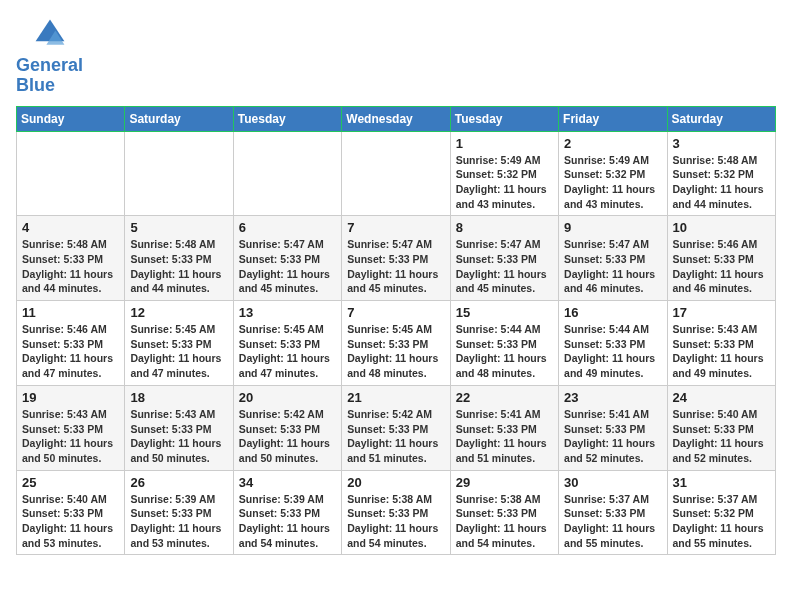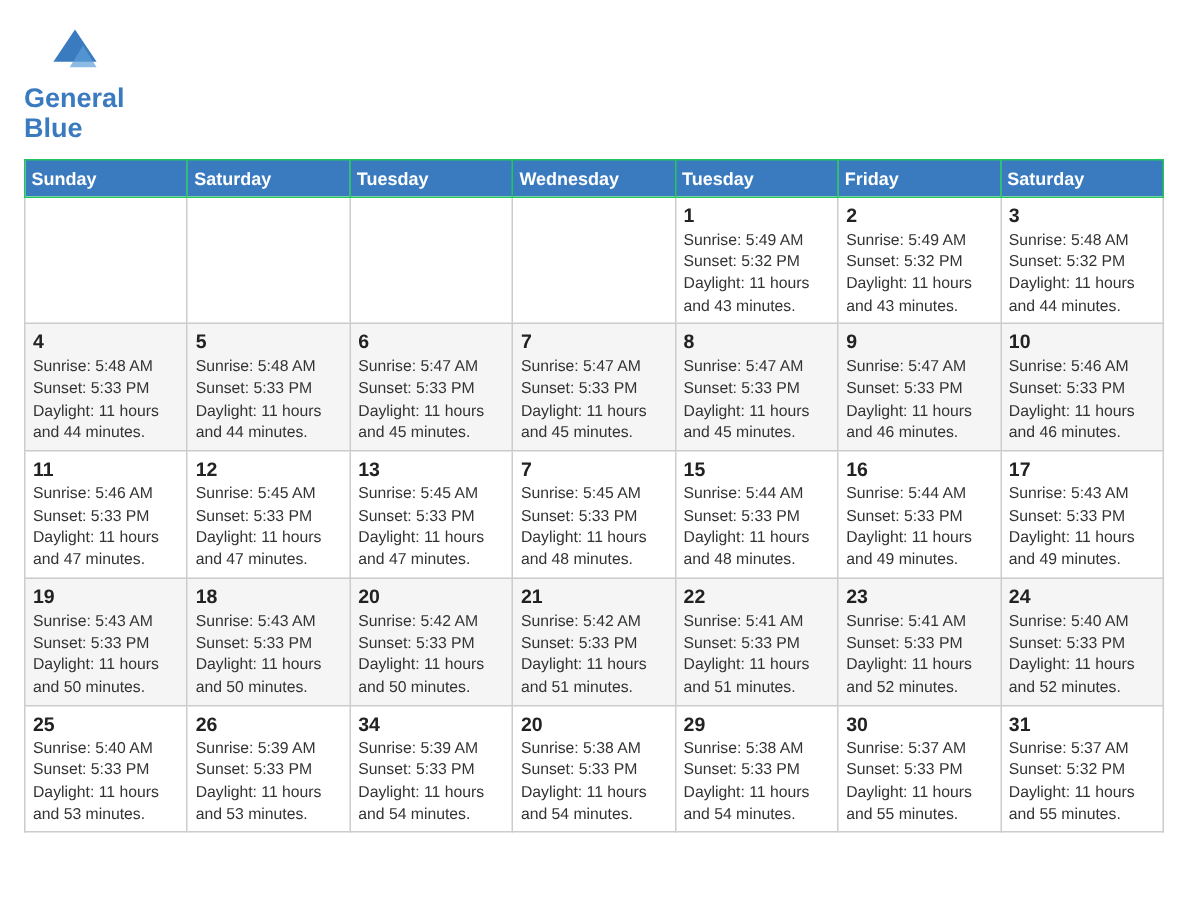--- a/index.html
+++ b/index.html
@@ -79,20 +79,21 @@
     .day-number {
       font-size: 13px;
       font-weight: bold;
       color: #222;
       margin-bottom: 2px;
     }
     .day-info {
       color: #333;
       font-size: 10.5px;
       line-height: 1.4;
+      font-weight: bold;
     }
     .empty-cell {
       background: #fff !important;
     }
   </style>
 </head>
 <body>
 
 <div class="header">
   <div class="logo">

